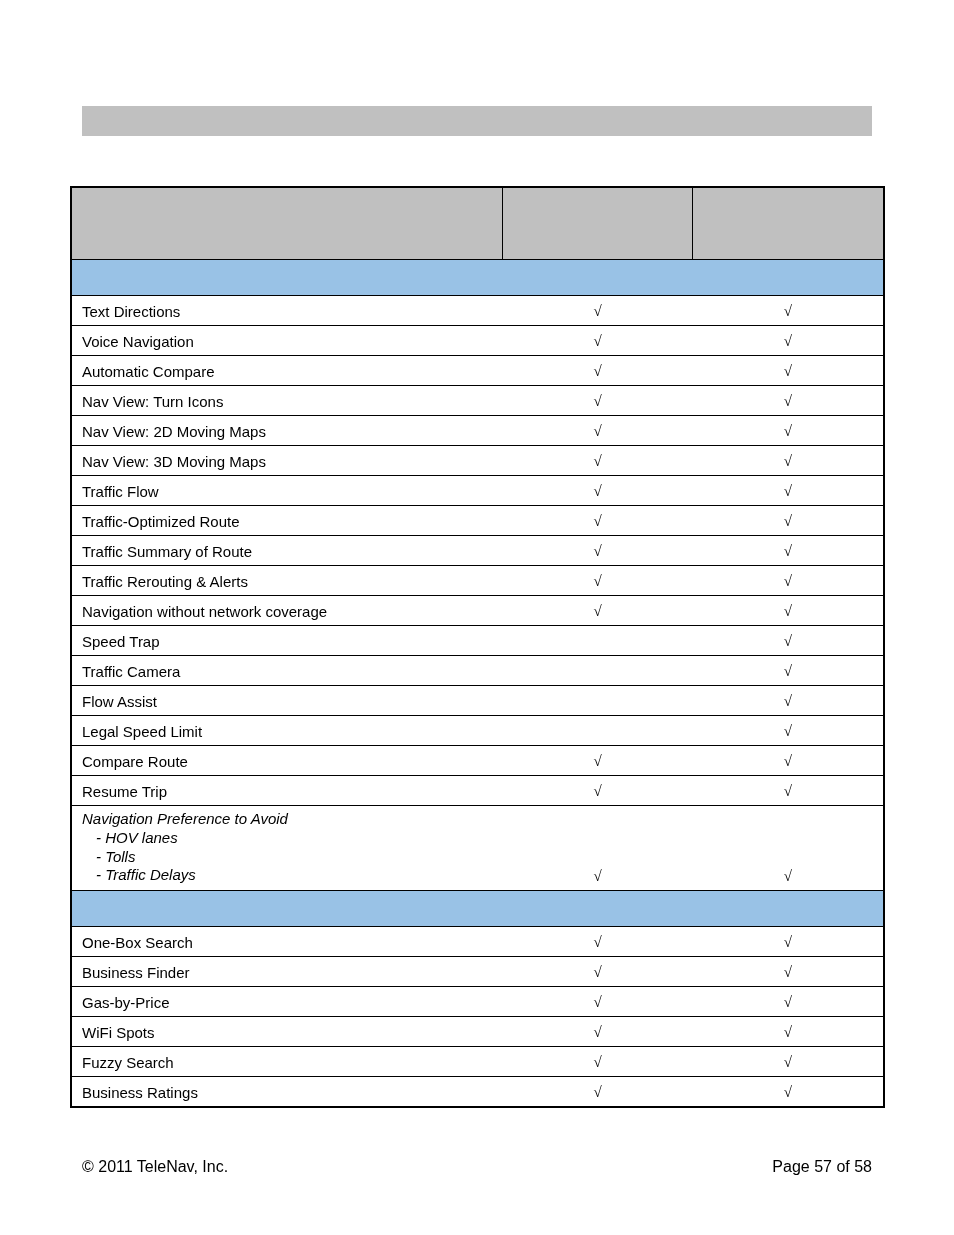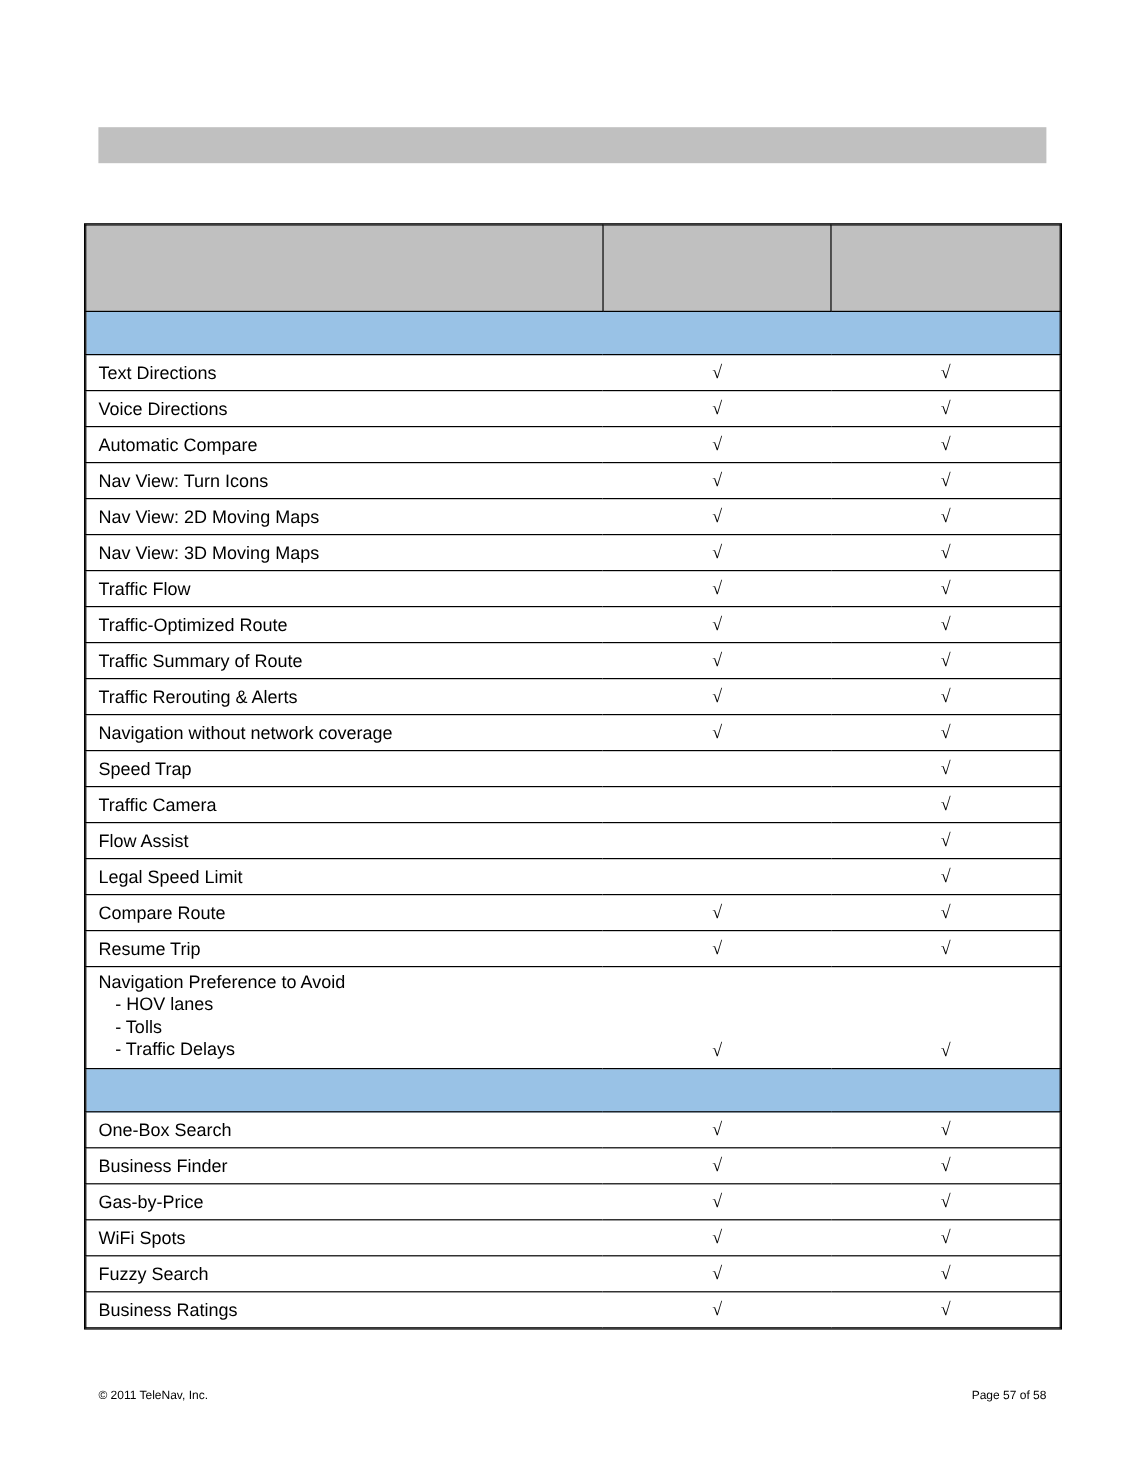--- a/index.html
+++ b/index.html
@@ -68,21 +68,21 @@
   .multi {
     line-height: 1.25;
     padding-top: 4px;
   }
   .multi .sub { padding-left: 14px; display: block; }
   .footer {
     position: absolute;
     left: 82px;
     width: 790px;
     top: 1158px;
-    font-size: 10px;
+    font-size: 16px;
     color: #000;
     display: flex;
     justify-content: space-between;
     align-items: flex-end;
   }
 </style>
 </head>
 <body>
 
 <div class="page">
@@ -99,21 +99,21 @@
           </tr>
           <tr class="section-row">
             <td colspan="3"></td>
           </tr>
           <tr class="data-row">
             <td class="col-feature"><span>Text Directions</span></td>
             <td class="col-a"><span class="check">√</span></td>
             <td class="col-b"><span class="check">√</span></td>
           </tr>
           <tr class="data-row">
-            <td class="col-feature"><span>Voice Directions</span></td>
+            <td class="col-feature"><span>Voice Navigation</span></td>
             <td class="col-a"><span class="check">√</span></td>
             <td class="col-b"><span class="check">√</span></td>
           </tr>
           <tr class="data-row">
             <td class="col-feature"><span>Automatic Compare</span></td>
             <td class="col-a"><span class="check">√</span></td>
             <td class="col-b"><span class="check">√</span></td>
           </tr>
           <tr class="data-row">
             <td class="col-feature"><span>Nav View: Turn Icons</span></td>
@@ -178,21 +178,21 @@
           <tr class="data-row">
             <td class="col-feature"><span>Compare Route</span></td>
             <td class="col-a"><span class="check">√</span></td>
             <td class="col-b"><span class="check">√</span></td>
           </tr>
           <tr class="data-row">
             <td class="col-feature"><span>Resume Trip</span></td>
             <td class="col-a"><span class="check">√</span></td>
             <td class="col-b"><span class="check">√</span></td>
           </tr>
-          <tr class="data-row" style="height: auto;">
+          <tr class="data-row" style="height: auto; font-style: italic;">
             <td class="col-feature" style="vertical-align: top;">
               <div class="multi"><span>Navigation Preference to Avoid</span><span class="sub">- HOV lanes</span><span class="sub">- Tolls</span><span class="sub">- Traffic Delays</span></div>
             </td>
             <td class="col-a"><span class="check">√</span></td>
             <td class="col-b"><span class="check">√</span></td>
           </tr>
           <tr class="section-row">
             <td colspan="3"></td>
           </tr>
           <tr class="data-row">

